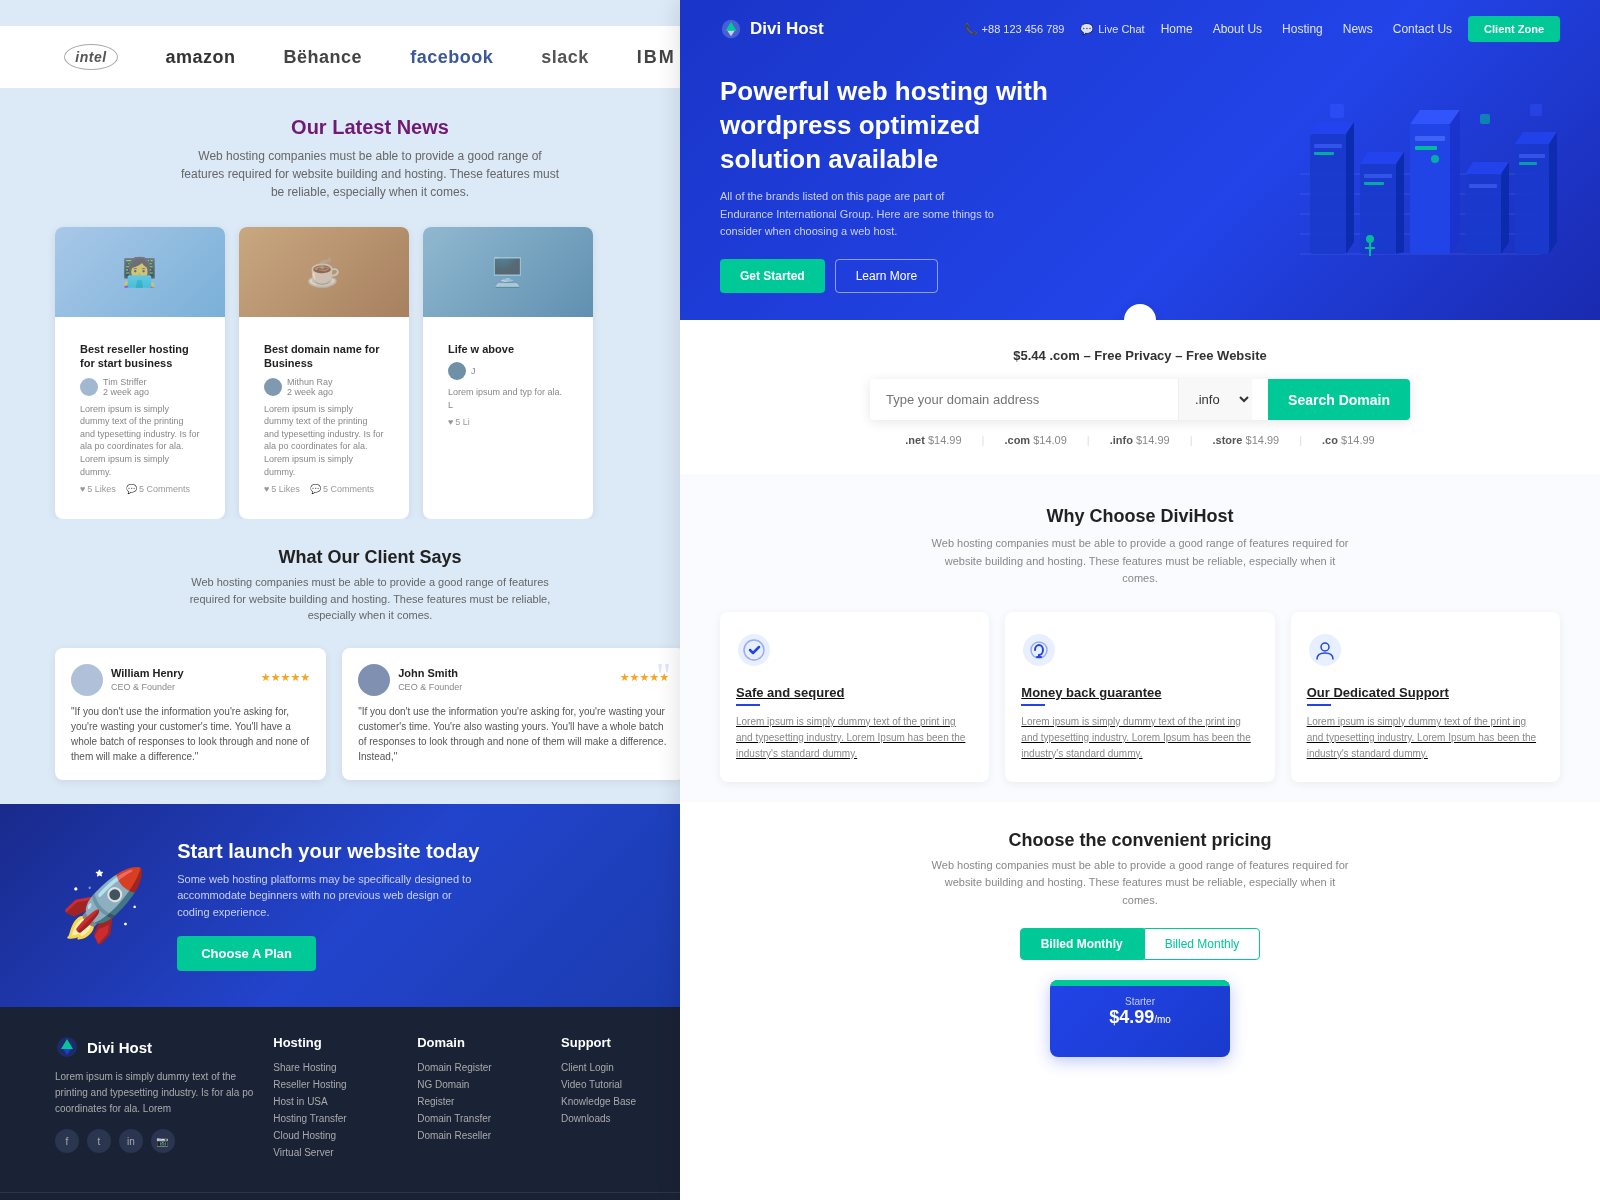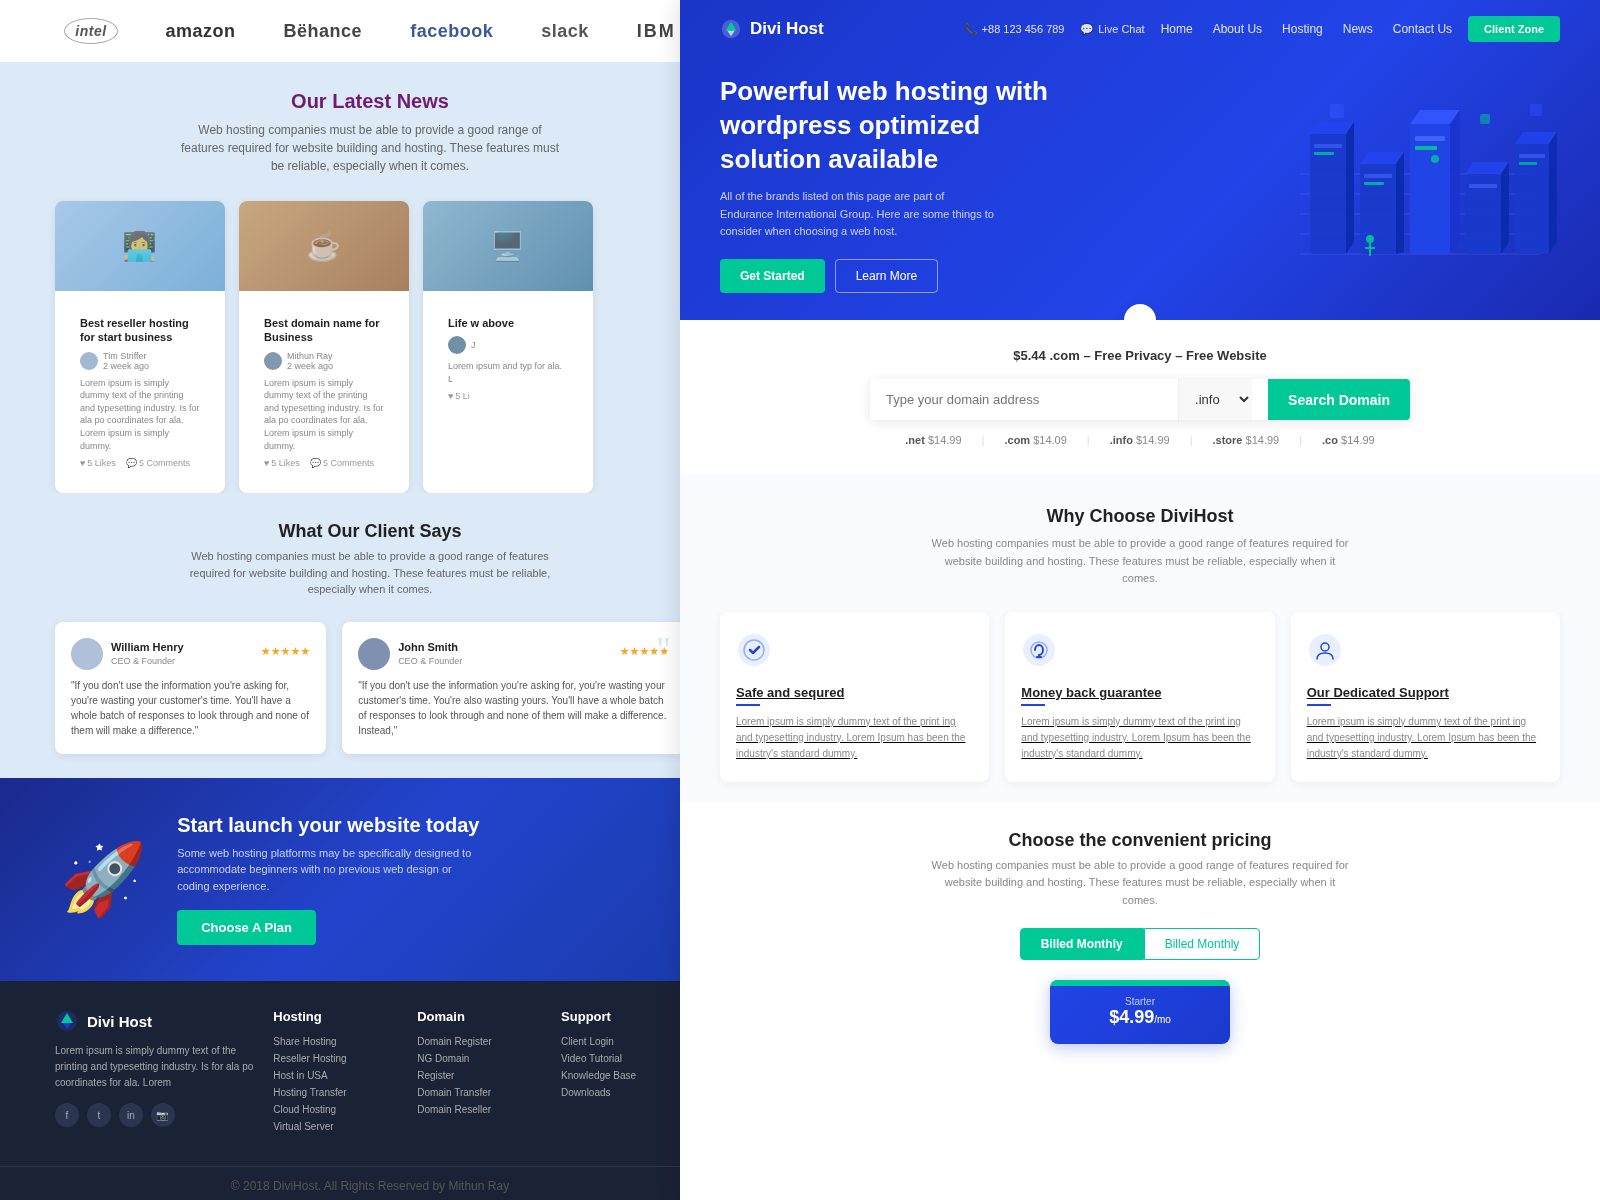--- a/index.html
+++ b/index.html
@@ -12,20 +12,21 @@
       width: 740px; height: 1200px;
       background: #dce9f7;
       overflow: hidden;
     }
 
     
     .brand-bar {
       display: flex; align-items: center; justify-content: center; gap: 48px;
       padding: 18px 34px;
       background: #fff;
+      margin-top: 26px;
     }
     .brand-logo { font-size: 18px; color: #555; font-weight: 600; letter-spacing: 0.5px; }
     .brand-logo.intel { border: 1.5px solid #aaa; border-radius: 50%; padding: 4px 10px; font-size: 14px; font-style: italic; }
     .brand-logo.amazon { font-weight: 700; color: #333; }
     .brand-logo.behance { color: #444; }
     .brand-logo.facebook { color: #3b5998; font-weight: 700; }
     .brand-logo.slack { color: #555; }
     .brand-logo.ibm { font-weight: 900; letter-spacing: 2px; color: #444; }
 
     
@@ -534,21 +535,21 @@
 
   <div class="pricing-section">
     <div class="pricing-title">Choose the convenient pricing</div>
     <div class="pricing-subtitle">Web hosting companies must be able to provide a good range of features required for website building and hosting. These features must be reliable, especially when it comes.</div>
     <div class="pricing-tabs">
       <button class="pricing-tab active">Billed Monthly</button>
       <button class="pricing-tab">Billed Monthly</button>
     </div>
 
     <div style="display:flex;justify-content:center;gap:16px;">
-      <div style="width:180px;height:64px;background:linear-gradient(135deg,#2244e8,#1a3acc);border-radius:8px;position:relative;overflow:hidden;box-shadow:0 4px 16px rgba(34,68,232,0.3);">
+      <div style="width:180px;height:77px;background:linear-gradient(135deg,#2244e8,#1a3acc);border-radius:8px;position:relative;overflow:hidden;box-shadow:0 4px 16px rgba(34,68,232,0.3);">
         <div style="position:absolute;top:0;left:0;right:0;height:6px;background:#00c896;"></div>
         <div style="padding:16px;color:#fff;">
           <div style="font-size:10px;opacity:0.7;">Starter</div>
           <div style="font-size:18px;font-weight:700;">$4.99<span style="font-size:10px;font-weight:400;">/mo</span></div>
         </div>
       </div>
     </div>
   </div>
 
 </div>

